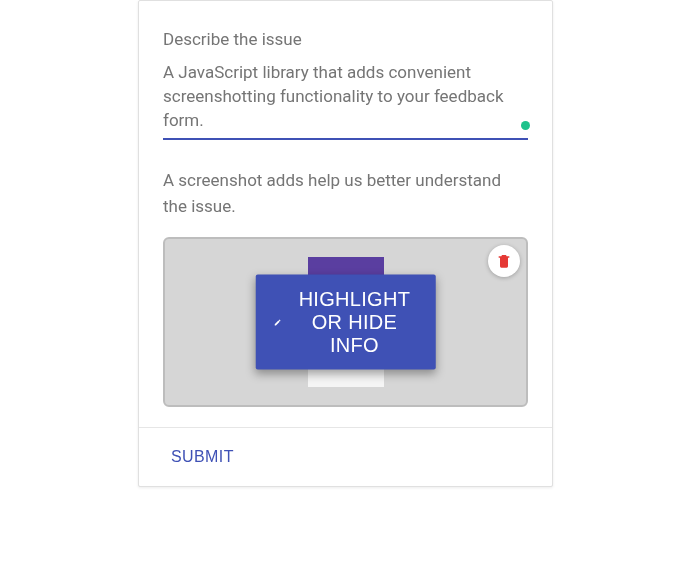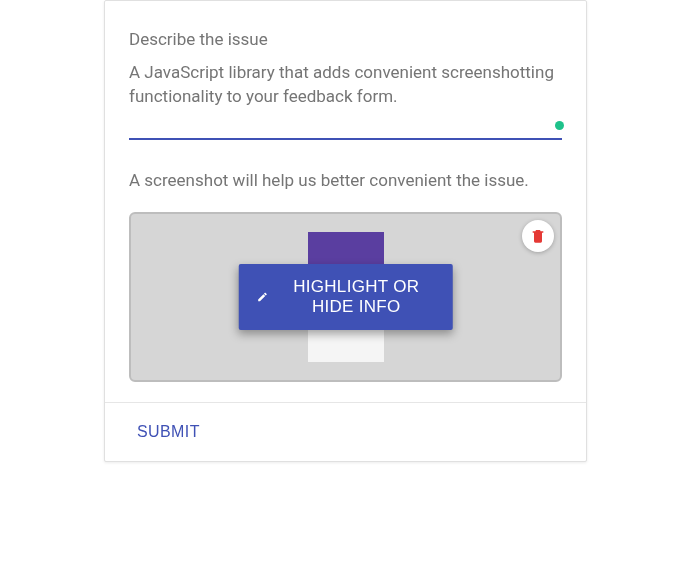--- a/index.html
+++ b/index.html
@@ -7,21 +7,21 @@
       font-family: Roboto, Arial, sans-serif;
       background: #fff;
       width: 691px;
       height: 578px;
       display: flex;
       justify-content: center;
       align-items: flex-start;
       padding-top: 0;
     }
     .card {
-      width: 483px;
+      width: 415px;
       background: #fff;
       border: 1px solid #e0e0e0;
       box-shadow: 0 1px 3px rgba(0,0,0,0.08);
       border-radius: 2px;
       position: relative;
     }
     .content {
       padding: 14px 24px 20px 24px;
       border-bottom: 1px solid #e6e6e6;
     }
@@ -123,21 +123,21 @@
     .delete-btn svg { width: 16px; height: 18px; fill: #e53935; }
     .highlight-btn {
       position: absolute;
       top: 50%;
       left: 50%;
       transform: translate(-50%, -50%);
       background: #3f51b5;
       color: #fff;
       border: none;
       padding: 13px 18px;
-      font-size: 17px;
+      font-size: 20px;
       font-weight: 500;
       letter-spacing: 0.3px;
       display: flex;
       align-items: center;
       gap: 10px;
       cursor: pointer;
       box-shadow: 0 4px 10px rgba(0,0,0,0.35);
       border-radius: 2px;
     }
     .highlight-btn svg { width: 16px; height: 16px; fill: #fff; }
@@ -163,21 +163,21 @@
 <div class="card">
   <div class="content">
 
     <div class="label">Describe the issue</div>
 
     <div class="textarea-wrap">
       <textarea class="textarea" rows="3" style="">A JavaScript library that adds convenient screenshotting functionality to your feedback form.</textarea>
       <div class="dot"></div>
     </div>
 
-    <div class="helper">A screenshot will help us better convenient the issue.</div>
+    <div class="helper">A screenshot adds help us better understand the issue.</div>
 
     <div class="screenshot-box">
       <div class="preview">
         <div class="preview-banner"></div>
         <div class="preview-body">
           <div class="preview-line"></div>
           <div class="preview-line"></div>
           <div class="preview-line sm"></div>
           <div class="preview-line sm"></div>
         </div>

